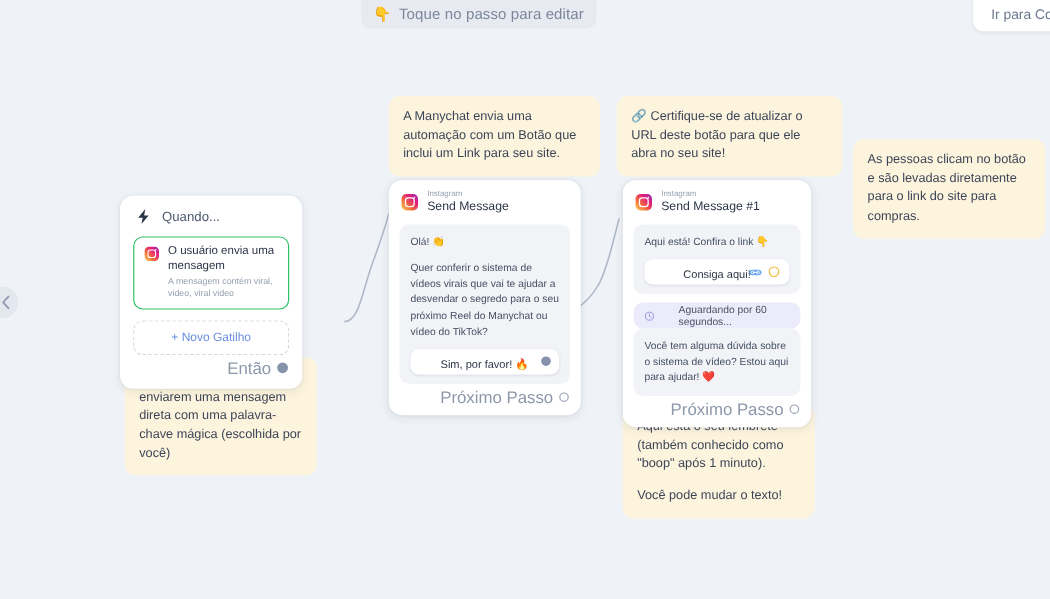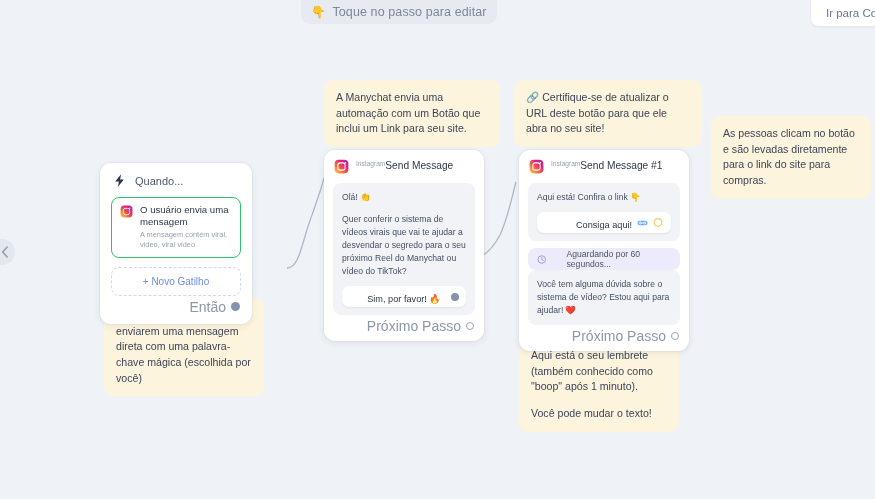--- a/index.html
+++ b/index.html
@@ -110,24 +110,24 @@
     color: #8d97aa; font-size: 14px;
   }
   .port-filled { width: 9px; height: 9px; border-radius: 50%; background: #8793ab; }
   .port-open {
     width: 8px; height: 8px; border-radius: 50%;
     border: 1.3px solid #9aa3b6; background: #fff;
   }
 
   
   #node-msg1 { left: 324px; top: 150px; width: 160px; padding: 9px 9px 4px; }
-  #node-msg2 { left: 519px; top: 150px; width: 170px; padding: 9px 9px 4px; }
+  #node-msg2 { left: 519px; top: 150px; width: 157px; padding: 9px 9px 4px; }
 
   .node-head { display: flex; align-items: center; gap: 7px; margin-bottom: 9px; padding-left: 1px; }
-  .head-text { display: flex; flex-direction: row; line-height: 1; }
+  .head-text { display: flex; flex-direction: column; line-height: 1; }
   .head-platform { font-size: 6.6px; color: #98a1b3; margin-bottom: 2.5px; }
   .head-title { font-size: 10.2px; color: #2d3648; }
 
   .bubble {
     background: #f1f3f7;
     border-radius: 8px;
     padding: 8px 9px;
     color: #454f63;
     font-size: 8.6px;
     line-height: 1.52;

